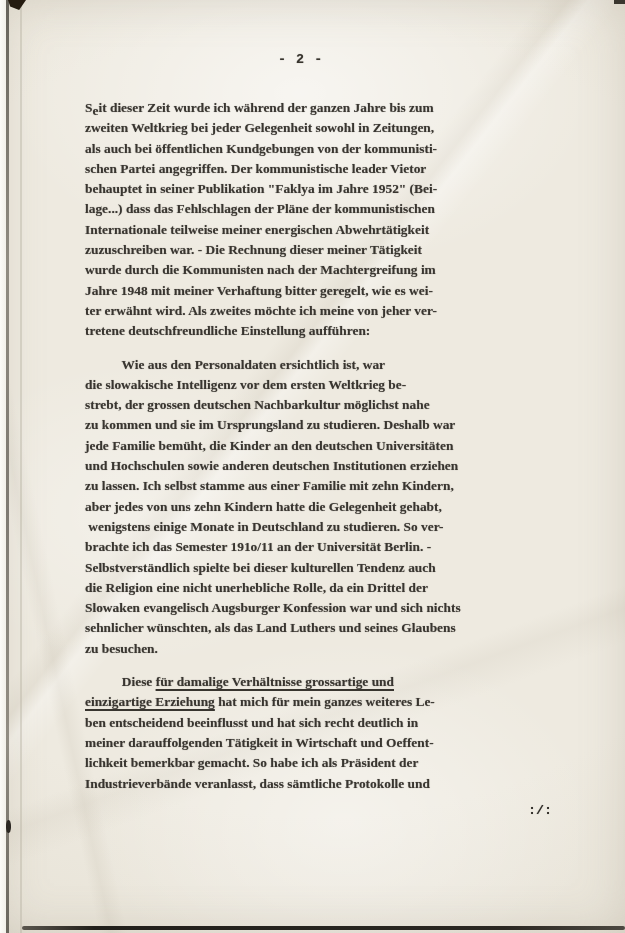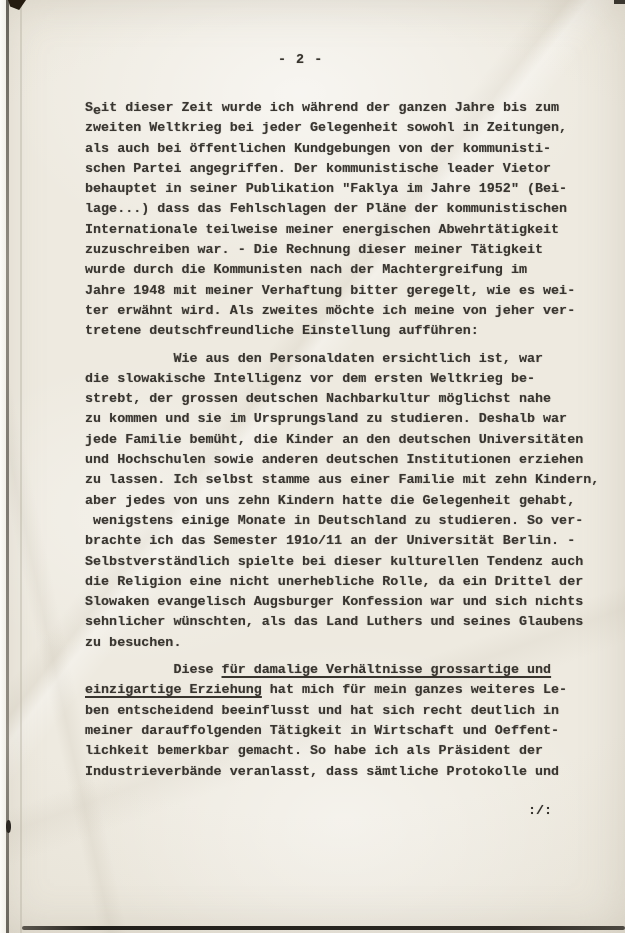--- a/index.html
+++ b/index.html
@@ -27,22 +27,22 @@
     left: 85px;
     top: 98px;
     width: 534px;
     font-size: 13.4px;
     line-height: 20.3px;
     font-weight: 700;
     color: rgba(48, 45, 39, 0.92);
     text-shadow: 0 0 1px rgba(48, 45, 39, 0.45);
     white-space: pre;
   }
-  .para + .para { margin-top: 7px; }
-  .line { height: 20.3px; }
+  .para + .para { margin-top: 13px; }
+  .line { height: 20.3px; font-family: Liberation Serif, serif; }
 
   .underline {
     text-decoration: underline;
     text-underline-offset: 3px;
     text-decoration-thickness: 1.5px;
   }
   .drop { position: relative; top: 3px; }
 
   .page-number {
     position: absolute;

